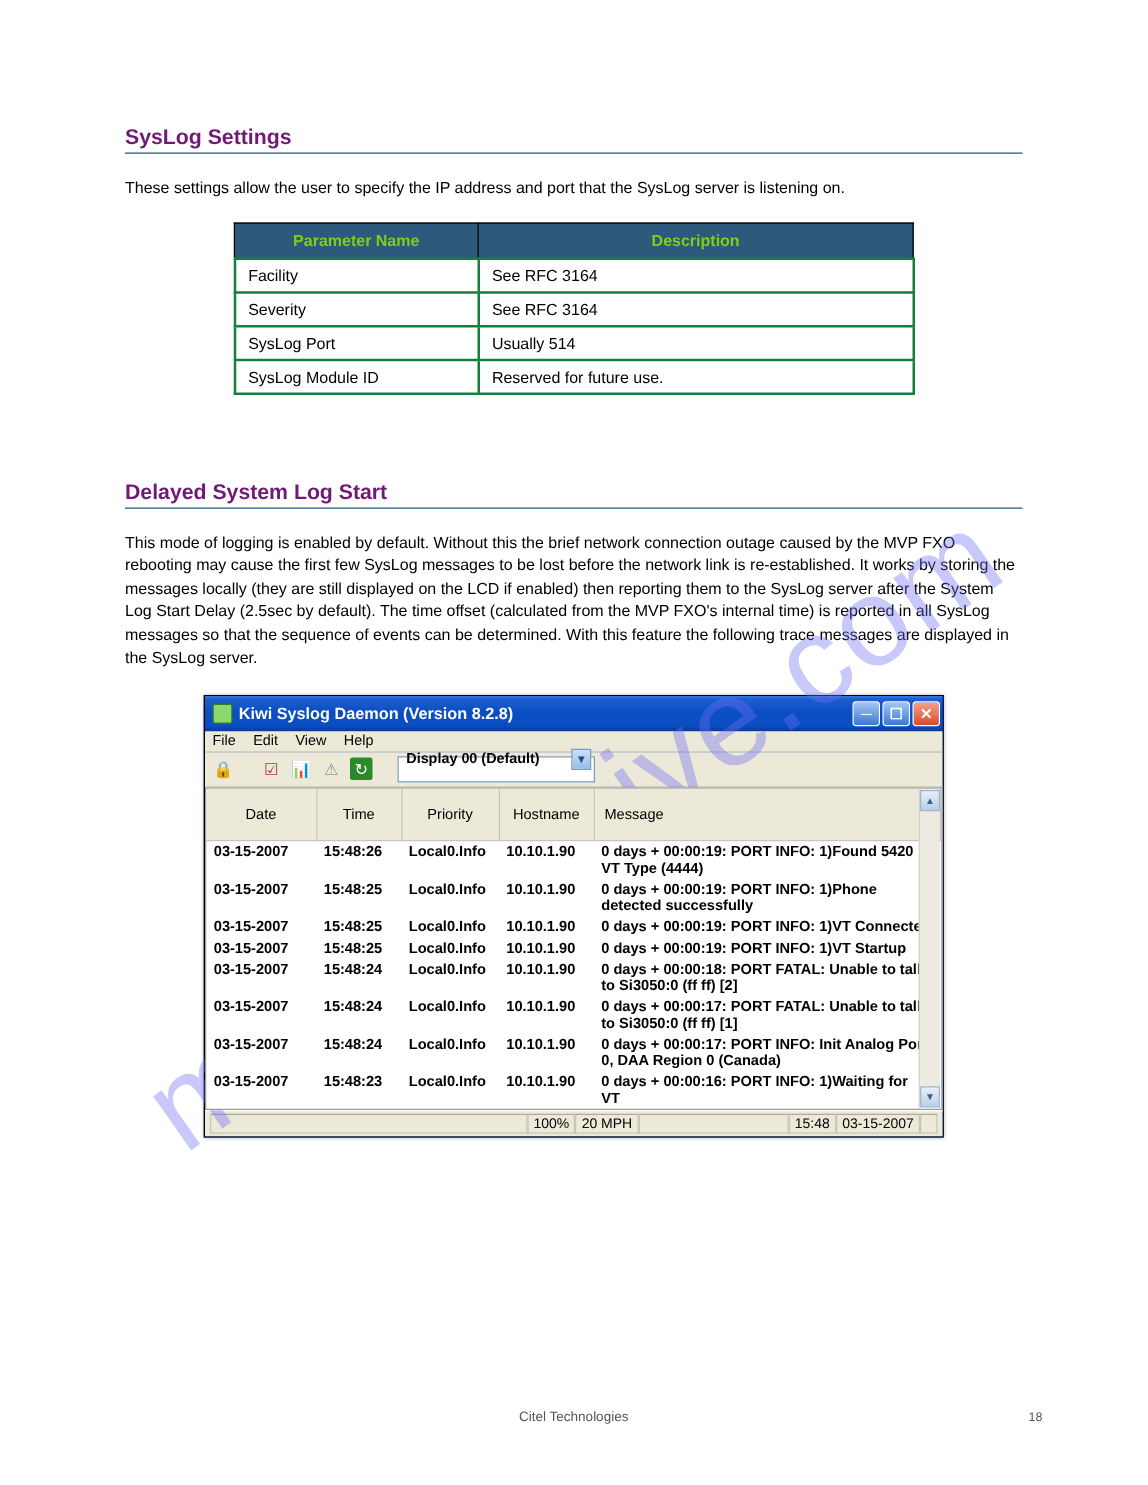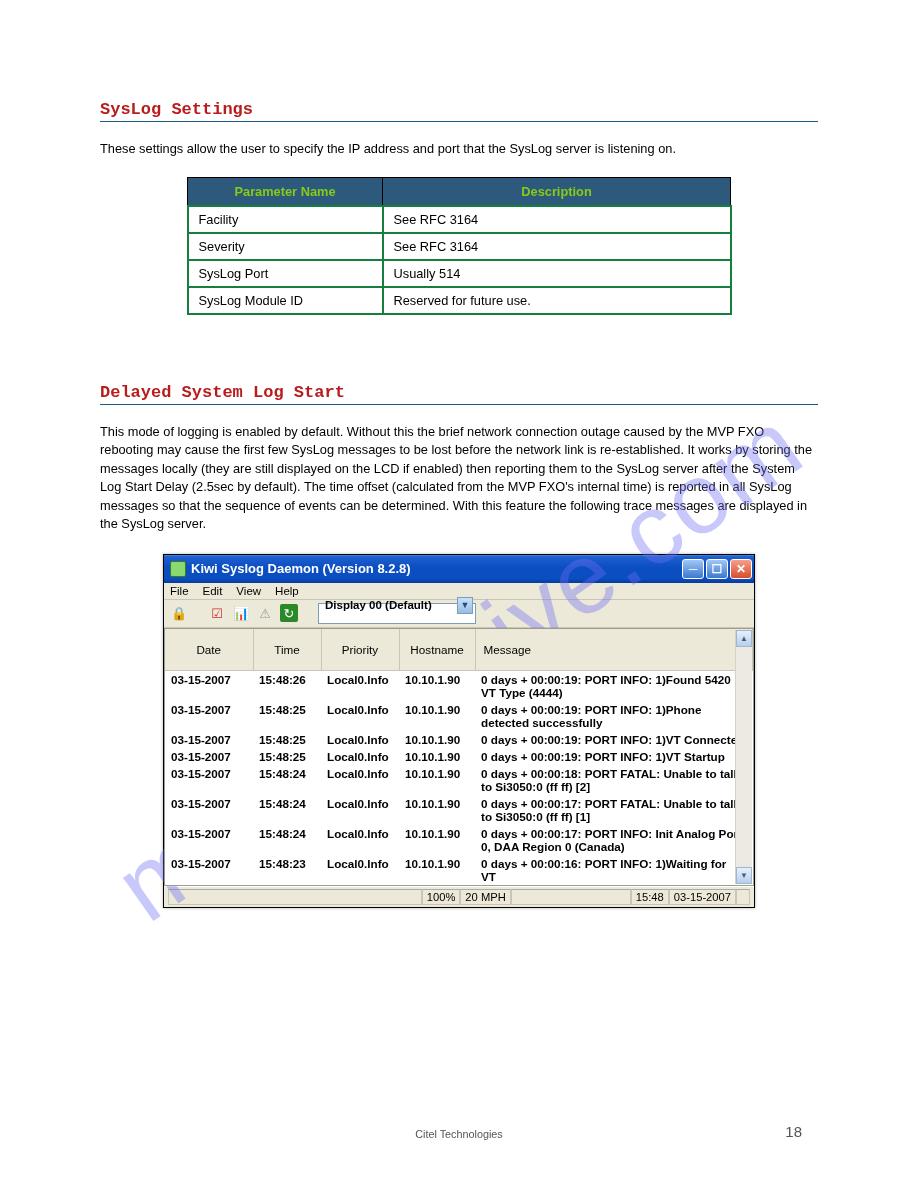--- a/index.html
+++ b/index.html
@@ -1,18 +1,18 @@
 <!DOCTYPE html>
 <html><head>
 <meta charset="utf-8">
 <style>
   * { box-sizing: border-box; margin: 0; padding: 0; }
   body { background: #fff; font-family: Arial, sans-serif; width: 918px; height: 1188px; position: relative; color: #000; }
   .page { padding: 100px 100px 50px 100px; }
-  .section-title { color: #b91c1c; font-size: 17px; font-weight: bold; border-bottom: 1.6px solid #1a5a8a; padding-bottom: 2px; margin-bottom: 6px; font-family: Liberation Mono, monospace; }
+  .section-title { color: #701a75; font-size: 17px; font-weight: bold; border-bottom: 1.6px solid #1a5a8a; padding-bottom: 2px; margin-bottom: 6px; }
   .section-body { font-size: 12.8px; line-height: 1.45; margin: 18px 0 18px 0; }
   table.params { border-collapse: collapse; margin: 0 auto 36px auto; width: 545px; font-size: 12.8px; }
   table.params th { background: #2d5a7c; color: #84cc16; text-align: center; font-weight: bold; padding: 6px 8px; border: 1px solid #000; }
   table.params td { border: 2px solid #15803d; padding: 5px 10px; }
   table.params td:first-child { width: 195px; }
   .wm { position: absolute; left: 50%; top: 56%; transform: translate(-50%,-50%) rotate(-35deg); font-size: 100px; color: rgba(110,110,245,0.38); font-weight: 400; pointer-events: none; letter-spacing: 2px; font-family: Arial, sans-serif; }
   
   .app { width: 592px; margin: 20px auto 0; border: 1px solid #000000; background: #1d4ed8; font-family: Tahoma, Arial, sans-serif; font-size: 11.5px; box-shadow: 0 0 3px rgba(0,0,0,0.3); }
   .titlebar { background: linear-gradient(to bottom, #3a8ee8 0%, #1f5fcf 6%, #0b4ec2 45%, #0b4ec2 85%, #073a9a 100%); color: #fff; display: flex; align-items: center; padding: 2px 2px 2px 6px; height: 28px; }
   .titlebar .tb-icon { width: 16px; height: 16px; background: #8ad96e; border: 1px solid #3a7a2a; border-radius: 2px; margin-right: 5px; }
@@ -34,21 +34,21 @@
   .grid td:nth-child(1) { width: 88px; }
   .grid td:nth-child(2) { width: 68px; }
   .grid td:nth-child(3) { width: 78px; font-weight: bold; }
   .grid td:nth-child(4) { width: 76px; }
   .scroll { position: absolute; right: 1px; top: 1px; bottom: 1px; width: 17px; background: #eceae1; border-left: 1px solid #d7d3c4; }
   .scroll .sbtn { height: 17px; background: linear-gradient(to bottom,#e8f0fa,#b8cfe8); border: 1px solid #9bb6d6; display: flex; align-items: center; justify-content: center; font-size: 8px; color: #40608a; }
   .scroll .sbtm { position: absolute; bottom: 0; left: 0; right: 0; }
   .statusbar { background: #ece9d8; border-top: 1px solid #fff; padding: 2px 4px; display: flex; font-size: 11.2px; }
   .statusbar .cell { border: 1px solid #c9c6b7; border-top-color: #aaa; padding: 1px 4px; }
   .footer { position: absolute; bottom: 48px; left: 0; right: 0; text-align: center; font-size: 10.8px; color: #555; }
-  .footright { position: absolute; bottom: 48px; right: 116px; font-size: 15px; color: #555; }
+  .footright { position: absolute; bottom: 48px; right: 84px; font-size: 10px; color: #555; }
   .section-gap { height: 32px; }
 </style>
 </head>
 <body>
 
 <div class="wm">manualshive.com</div>
 
 <div class="page">
   <div class="section-title">SysLog Settings</div>
   <div class="section-body">These settings allow the user to specify the IP address and port that the SysLog server is listening on.</div>

